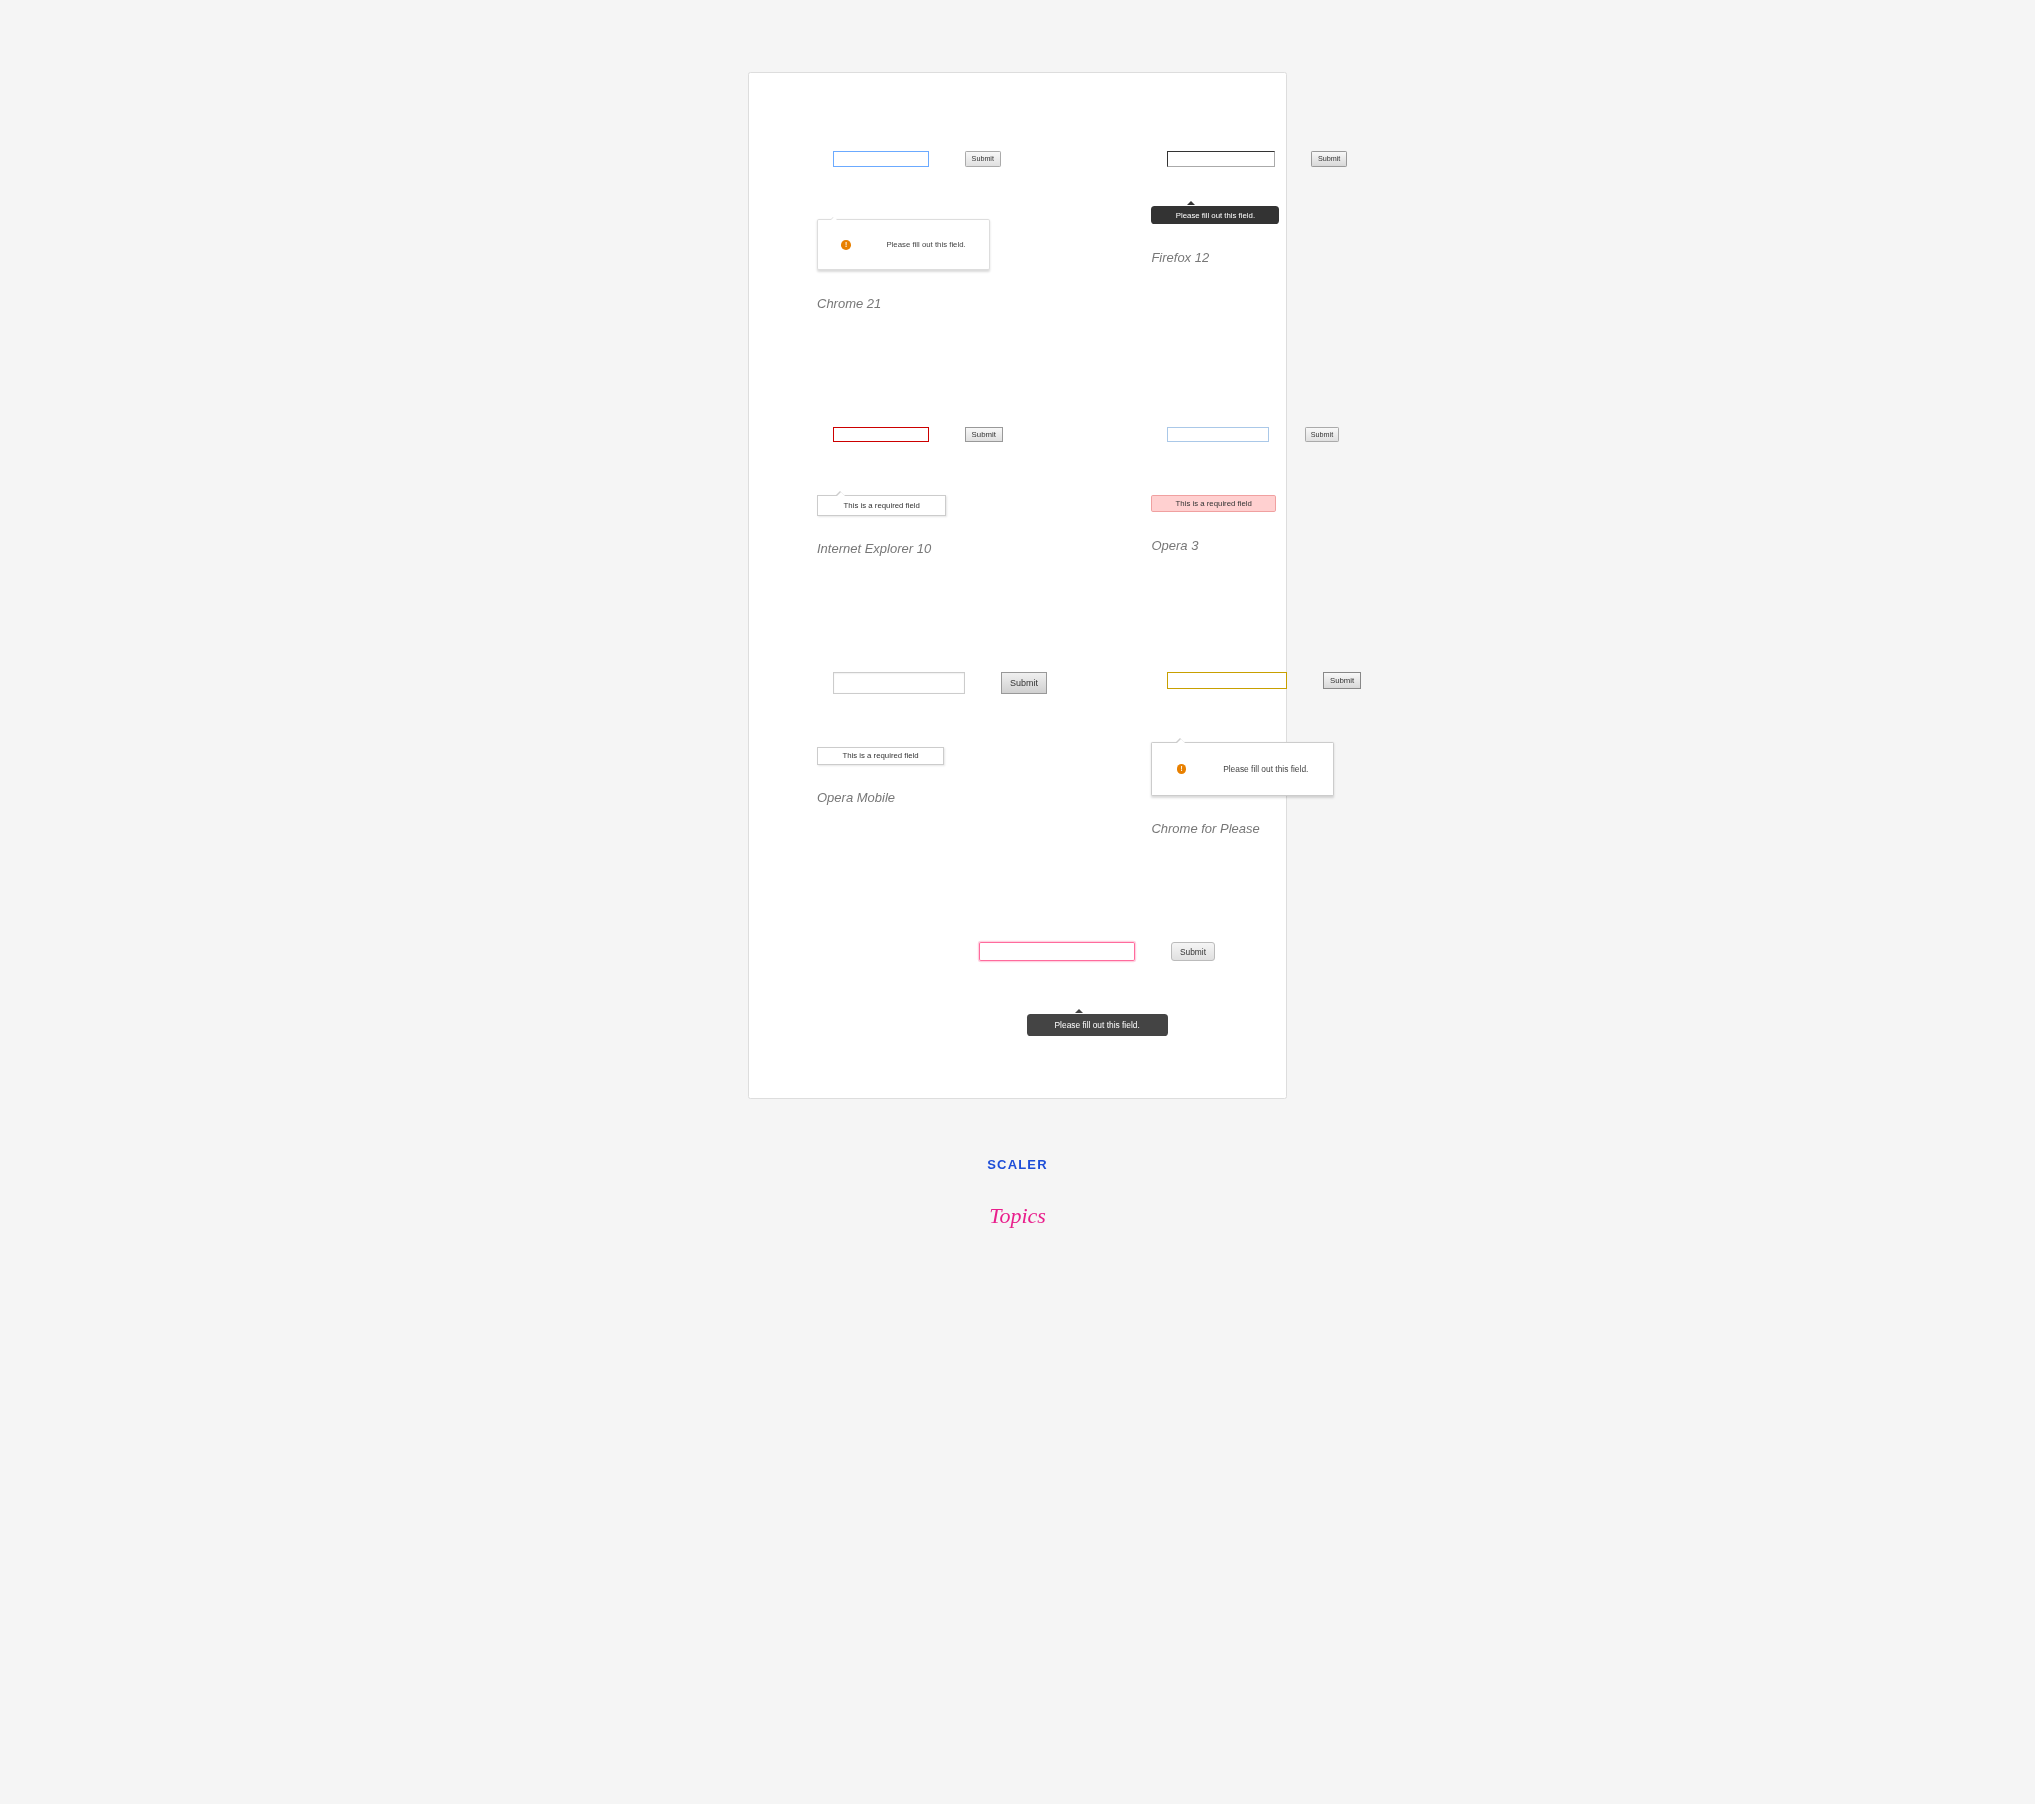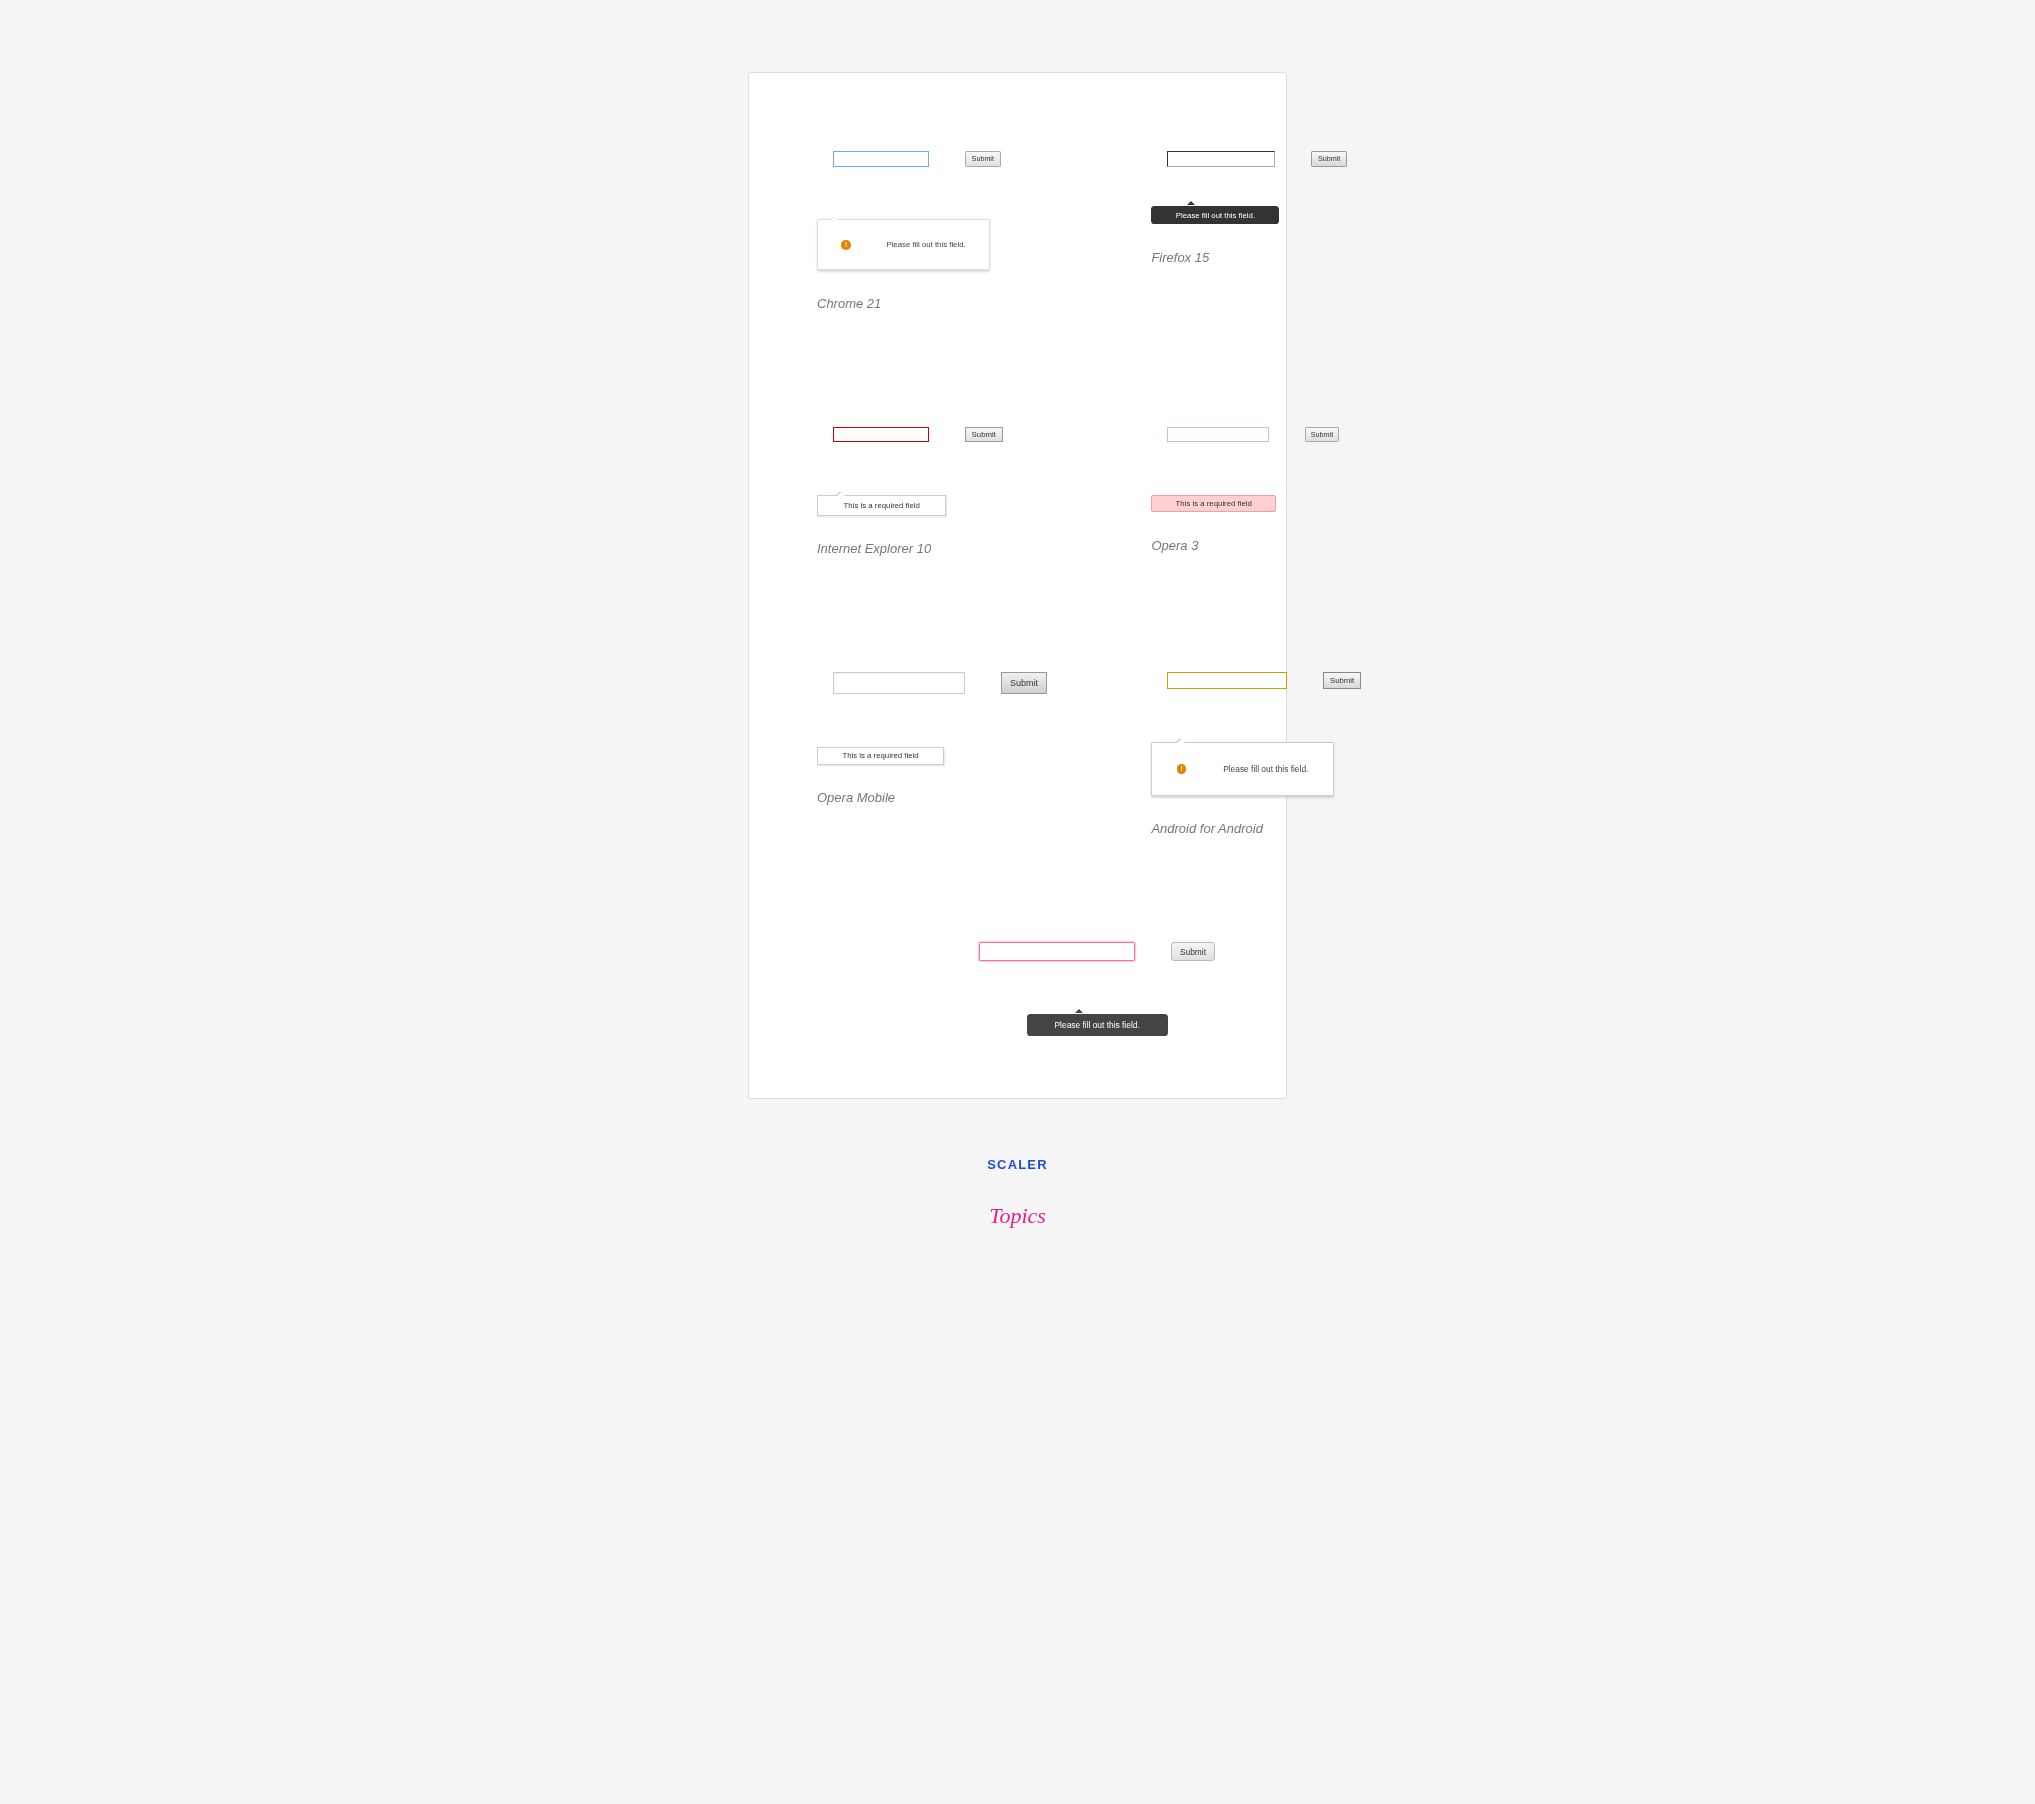--- a/index.html
+++ b/index.html
@@ -422,21 +422,21 @@
   </div>
 
   <div class="demo-section">
     <div class="form-row">
       <input class="input-firefox" type="text" style="">
       <button class="btn-firefox">Submit</button>
     </div>
     <div class="tooltip-firefox">
       <span>Please fill out this field.</span>
     </div>
-    <div class="browser-label">Firefox 15</div>
+    <div class="browser-label">Firefox 12</div>
   </div>
 
   <div class="demo-section">
     <div class="form-row">
       <input class="input-ie" type="text" style="">
       <button class="btn-ie">Submit</button>
     </div>
     <div class="tooltip-ie">
       <span>This is a required field</span>
     </div>
@@ -467,21 +467,21 @@
 
   <div class="demo-section">
     <div class="form-row">
       <input class="input-chrome-android" type="text" style="">
       <button class="btn-chrome-android">Submit</button>
     </div>
     <div class="tooltip-chrome-android">
       <span class="exclaim-icon">!</span>
       <span>Please fill out this field.</span>
     </div>
-    <div class="browser-label">Android for Android</div>
+    <div class="browser-label">Chrome for Please</div>
   </div>
 
   <div class="bottom-section">
     <div class="form-row">
       <input class="input-safari" type="text" style="">
       <button class="btn-safari">Submit</button>
     </div>
     <div class="tooltip-safari">
       <span>Please fill out this field.</span>
     </div>

